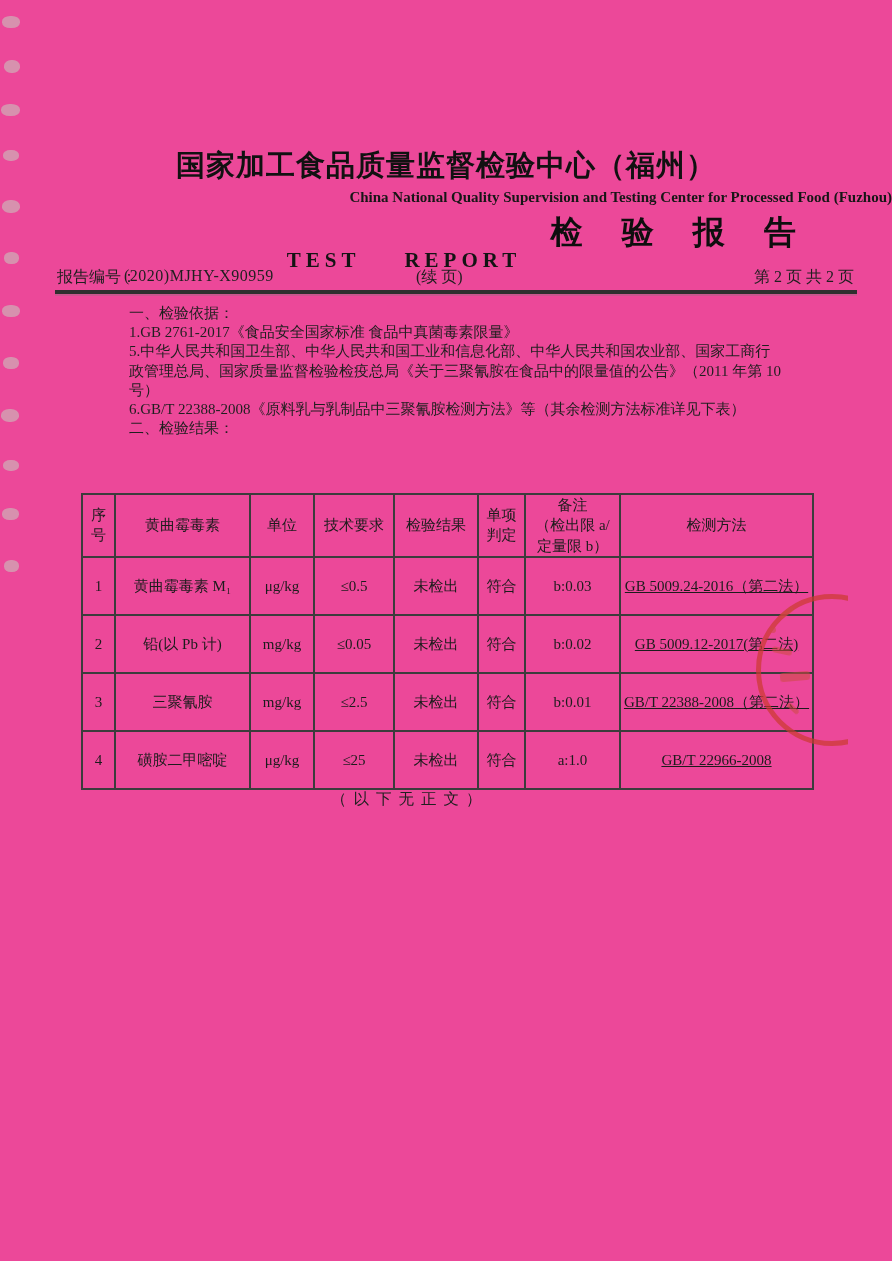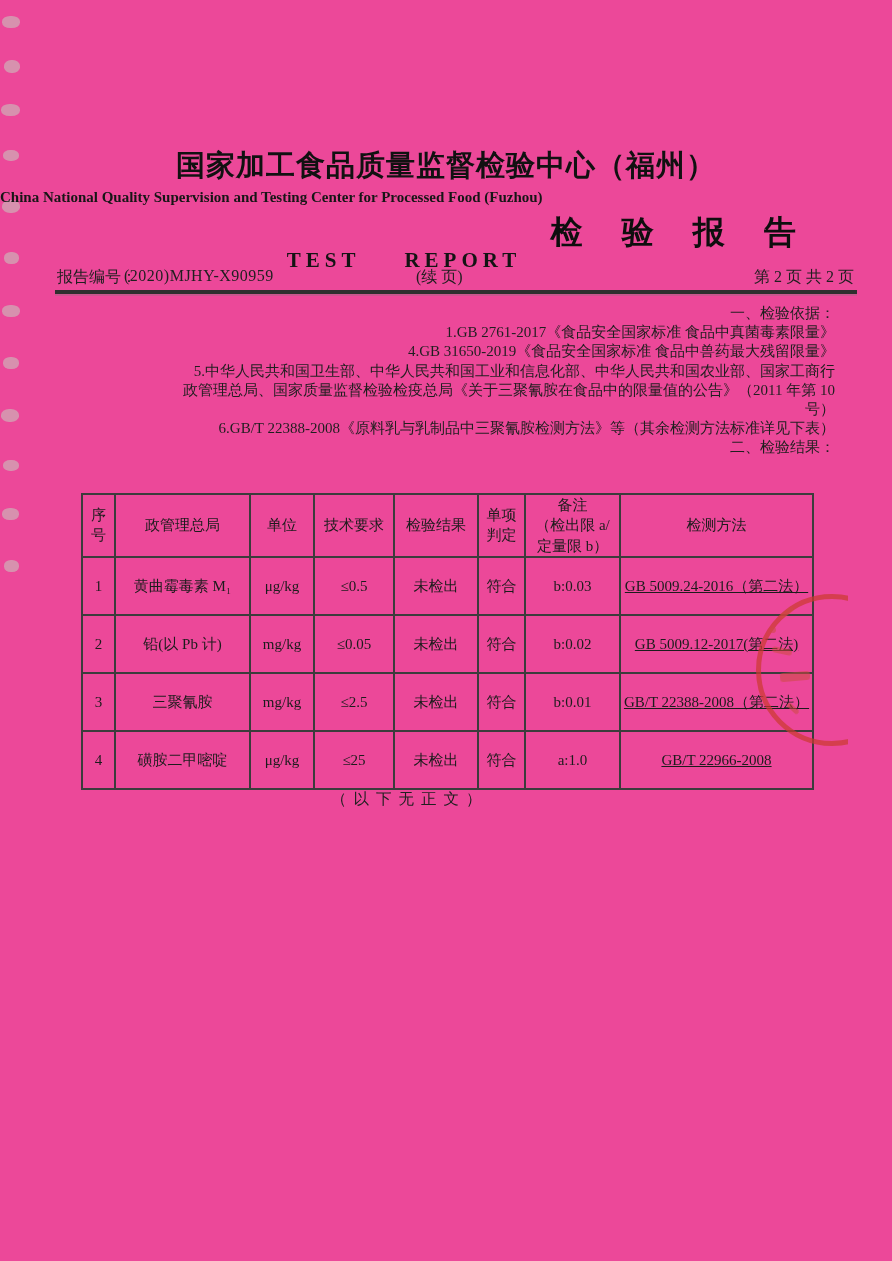--- a/index.html
+++ b/index.html
@@ -4,36 +4,36 @@
 <style>
   html,body{margin:0;padding:0;background:#e8e8e8;}
   .page{position:relative;width:892px;height:1261px;background:#ec4899;overflow:hidden;
         font-family:"Liberation Serif","DejaVu Serif",serif;color:#1f1f1f;}
   
   .edge-mark{position:absolute;background:#c6cdc0;opacity:.55;border-radius:45%;}
   
   .org-cn{position:absolute;top:146px;left:0;width:892px;text-align:center;
           font-family:"DejaVu Sans","Liberation Sans",sans-serif;font-weight:bold;
           font-size:29px;letter-spacing:1px;color:#111;}
-  .org-en{position:absolute;top:189px;left:0;width:892px;text-align:left;
+  .org-en{position:absolute;top:189px;left:0;width:892px;text-align:right;
           font-weight:bold;font-size:15px;color:#161616;}
   .title-cn{position:absolute;top:211px;left:0;width:796px;text-align:right;
           font-family:"DejaVu Sans","Liberation Sans",sans-serif;font-weight:bold;
           font-size:32px;word-spacing:28px;color:#0e0e0e;}
   .title-en{position:absolute;top:248px;left:0;width:808px;text-align:center;
           font-weight:bold;font-size:21px;letter-spacing:5px;word-spacing:34px;color:#141414;}
   .rn-row{position:absolute;top:267px;left:0;width:892px;height:22px;font-size:16px;text-decoration:underline;}
   .rn-label{position:absolute;left:57px;top:0;}
   .rn-value{position:absolute;left:124px;top:0;letter-spacing:.5px;}
   .rn-cont{position:absolute;left:416px;top:0;}
   .rn-page{position:absolute;right:38px;top:0;}
   .head-rule{position:absolute;top:290px;left:55px;width:802px;height:4px;background:#2f2f2f;
           box-shadow:0 2px 0 rgba(120,120,120,.3);}
   
-  .basis{position:absolute;top:304px;left:129px;width:706px;font-size:15px;line-height:19.2px;text-align:right;}
+  .basis{position:absolute;top:304px;left:129px;width:706px;font-size:15px;line-height:19.2px;}
   .basis div{white-space:nowrap;}
   
   table.results{position:absolute;top:493px;left:81px;width:731px;border-collapse:collapse;
           table-layout:fixed;font-size:15px;color:#1c1c1c;}
   table.results th,table.results td{border:2px solid #3c3c3c;text-align:center;
           vertical-align:middle;padding:0;font-weight:normal;white-space:pre-line;line-height:1.35;}
   table.results tr.hdr{height:57px;}
   table.results tr.row{height:58px;}
   td.l,th.l{text-align:left;padding-left:9px;}
   td.m{text-align:left;padding-left:11px;text-decoration:underline;}
@@ -71,21 +71,20 @@
     <span class="rn-label">报告编号：</span>
     <span class="rn-value">(2020)MJHY-X90959</span>
     <span class="rn-cont">(续 页)</span>
     <span class="rn-page">第 2 页  共 2 页</span>
   </div>
   <div class="head-rule"></div>
 
   <div class="basis">
     <div>一、检验依据：</div>
     <div>1.GB 2761-2017《食品安全国家标准 食品中真菌毒素限量》</div>
-    <div>4.GB 31650-2019《食品安全国家标准 食品中兽药最大残留限量》</div>
     <div>5.中华人民共和国卫生部、中华人民共和国工业和信息化部、中华人民共和国农业部、国家工商行</div>
     <div>政管理总局、国家质量监督检验检疫总局《关于三聚氰胺在食品中的限量值的公告》（2011 年第 10</div>
     <div>号）</div>
     <div>6.GB/T 22388-2008《原料乳与乳制品中三聚氰胺检测方法》等（其余检测方法标准详见下表）</div>
     <div>二、检验结果：</div>
   </div>
 
   <table class="results">
     <colgroup>
       <col style="width:33px">
@@ -94,21 +93,21 @@
         <col style="width:80px">
       <col style="width:84px">
         <col style="width:47px">
         <col style="width:95px">
         <col style="width:193px">
     </colgroup>
     <tbody>
         <tr class="hdr">
       <th>序
 号</th>
-      <th>政管理总局</th>
+      <th>黄曲霉毒素</th>
       <th>单位</th>
       <th>技术要求</th>
       <th>检验结果</th>
       <th>单项
 判定</th>
       <th>备注
 （检出限 a/
 定量限 b）</th>
       <th>检测方法</th>
     </tr>

